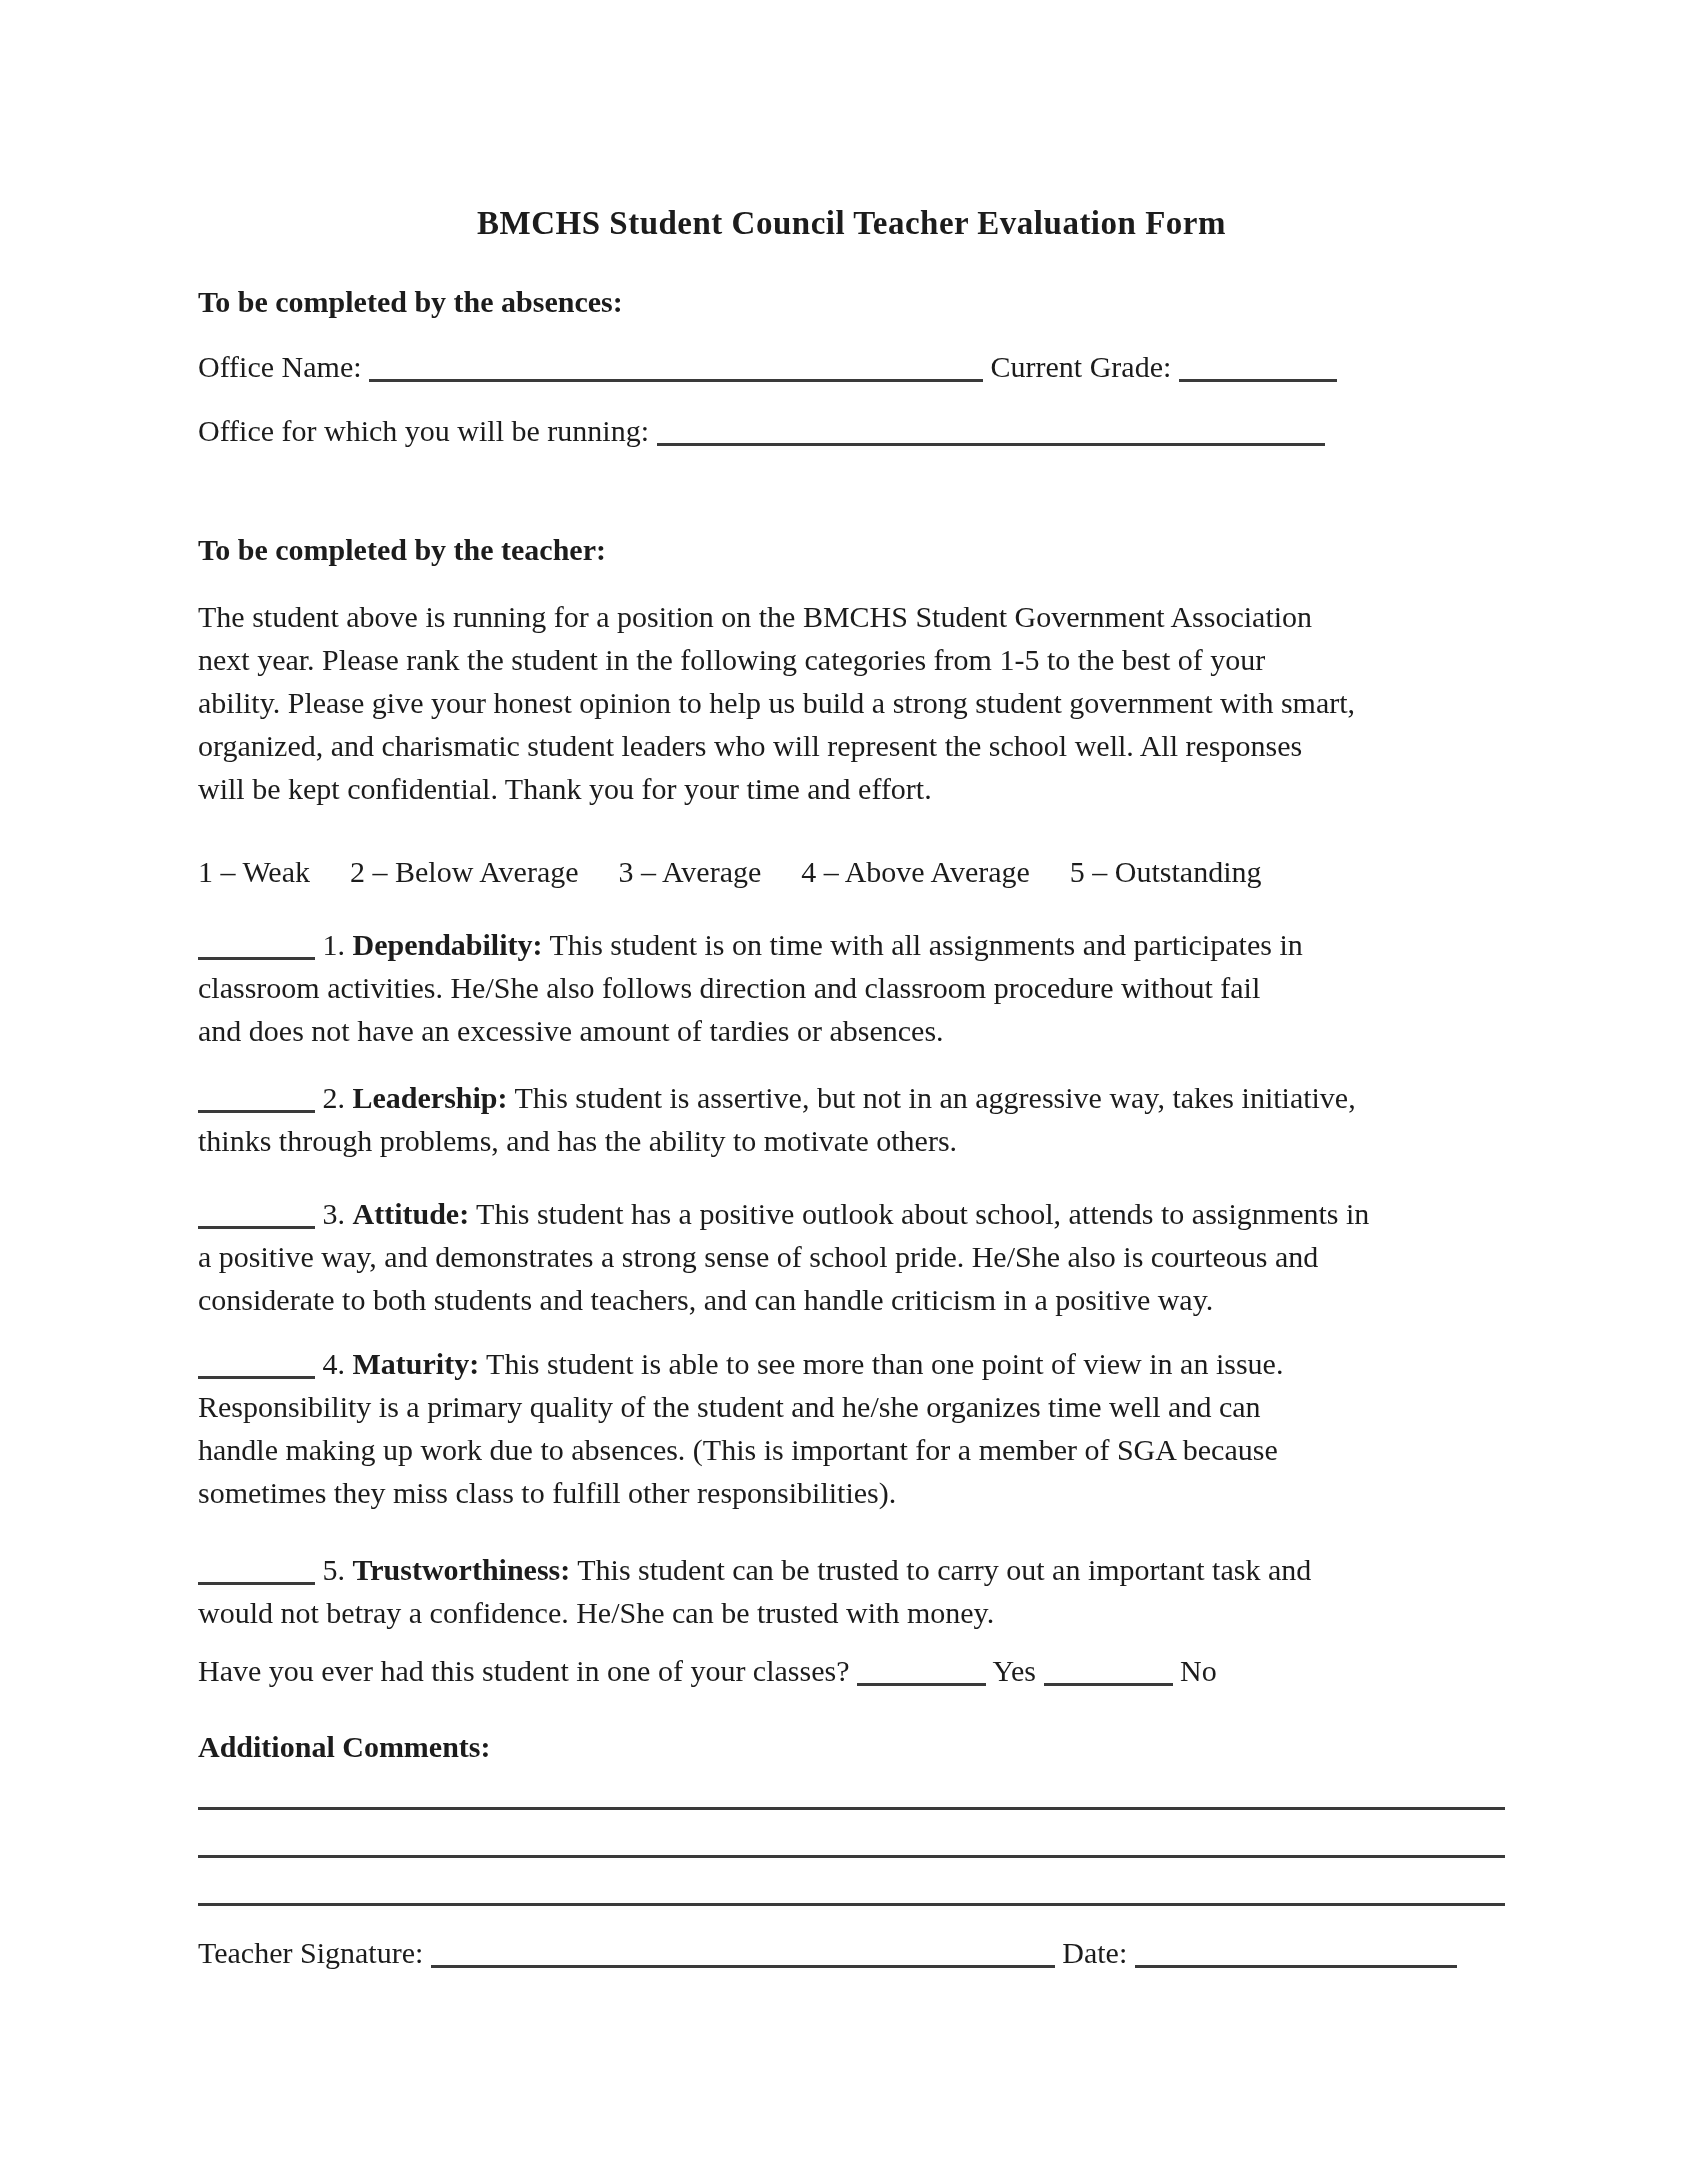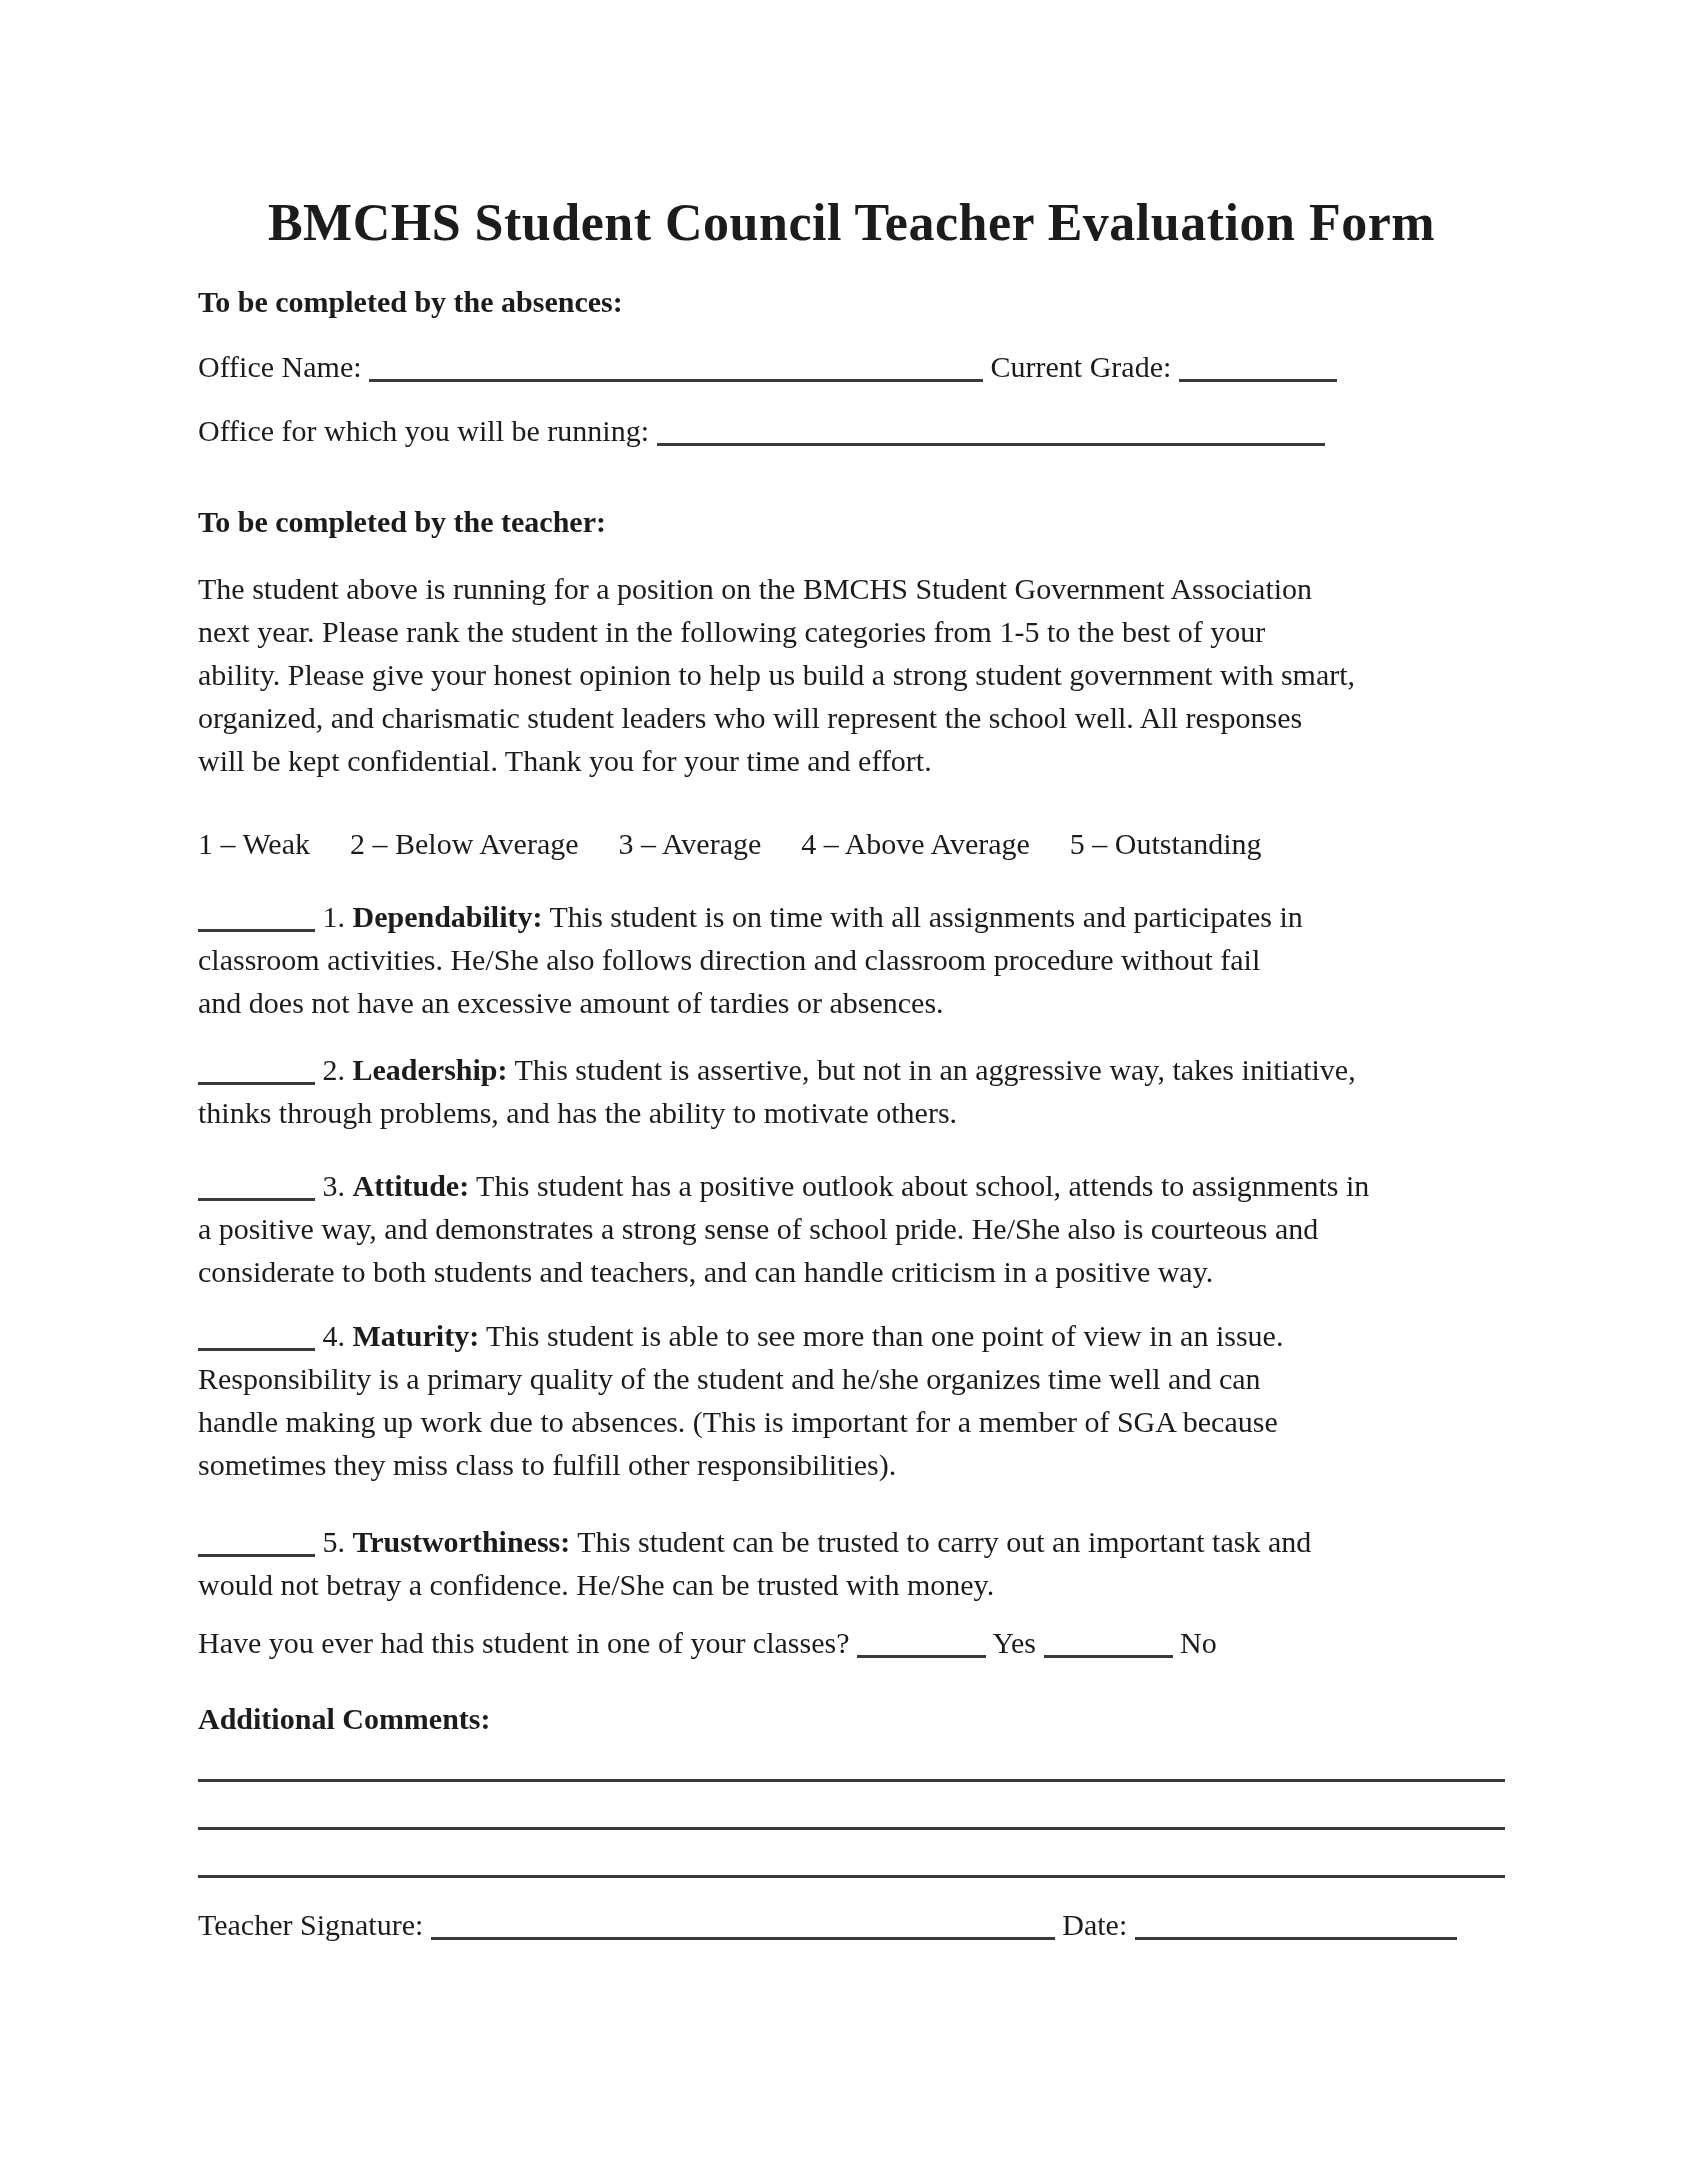--- a/index.html
+++ b/index.html
@@ -10,30 +10,30 @@
     padding:0 178px 0 198px;
     background:#ffffff;
     font-family:"Liberation Serif","DejaVu Serif",serif;
     font-size:30px;line-height:43px;
     color:#1c1c1c;
     overflow:hidden;
   }
   .pre{white-space:pre-line;}
   .title{
     margin-top:200px;
-    font-size:52px;line-height:46px;
+    font-size:33px;line-height:46px;
     font-weight:bold;
     text-align:center;
     letter-spacing:0.5px;
   }
   .bold{font-weight:bold;}
   .h-candidate{margin-top:34px;}
   .row-student{margin-top:22px;}
   .row-office{margin-top:21px;}
-  .h-teacher{margin-top:48px;}
+  .h-teacher{margin-top:76px;}
   .intro{margin-top:24px;}
   .scale{margin-top:40px;display:flex;column-gap:40px;}
   .item1{margin-top:30px;}
   .item2{margin-top:24px;}
   .item3{margin-top:30px;}
   .item4{margin-top:21px;}
   .item5{margin-top:34px;}
   .row-had{margin-top:15px;}
   .h-comments{margin-top:33px;}
   .blank{

